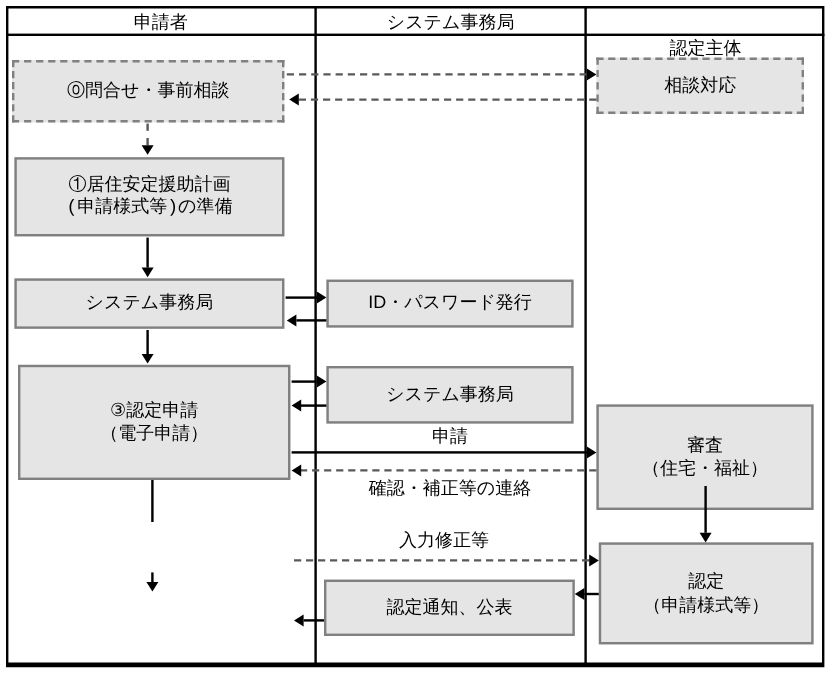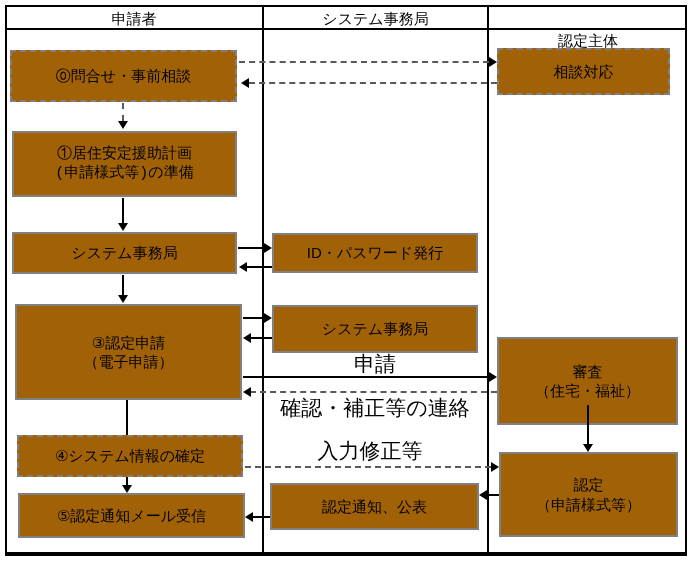--- a/index.html
+++ b/index.html
@@ -7,26 +7,26 @@
   #canvas { position:relative; width:692px; height:565px; background:#fff; overflow:hidden; }
 
   .frame { position:absolute; left:5px; top:5px; width:682px; height:551px;
            border:2px solid #000; border-bottom:4px solid #000; box-sizing:border-box; }
   .vdiv  { position:absolute; top:5px; height:550px; width:2px; background:#000; }
   .hsep  { position:absolute; left:5px; width:682px; height:2px; background:#000; }
 
   .lane-label { position:absolute; top:9px; height:20px; line-height:20px;
                 text-align:center; font-size:15px; }
 
-  .node { position:absolute; box-sizing:border-box; background:#a16207;
+  .node { position:absolute; box-sizing:border-box; background:#e5e5e5;
           border:2px solid #808080; display:flex; align-items:center; justify-content:center;
           text-align:center; font-size:15px; line-height:1.3; white-space:pre-line; }
   .node.dashed { border-style:dashed; }
 
-  .edge-label { position:absolute; text-align:center; font-size:21px; line-height:18px; }
+  .edge-label { position:absolute; text-align:center; font-size:15px; line-height:18px; }
 
   .hl { position:absolute; height:0; border-top:2px solid #000; }
   .vl { position:absolute; width:0; border-left:2px solid #000; }
   .dash { border-color:#595959; border-top-style:dashed; }
   .vdash { border-color:#595959; border-left-style:dashed; }
 
   .ah { position:absolute; width:0; height:0; }
   .ah-r { border-top:5px solid transparent; border-bottom:5px solid transparent; border-left:8px solid #000; }
   .ah-l { border-top:5px solid transparent; border-bottom:5px solid transparent; border-right:8px solid #000; }
   .ah-d { border-left:5px solid transparent; border-right:5px solid transparent; border-top:8px solid #000; }
@@ -44,22 +44,20 @@
   <div class="lane-label" style="left:5px;width:258px;">申請者</div>
   <div class="lane-label" style="left:263px;width:225px;">システム事務局</div>
   <div class="lane-label" style="left:488px;width:200px;margin-top:22px;">認定主体</div>
 
   <div class="node dashed" style="left:10px;top:50px;width:227px;height:52px;">⓪問合せ・事前相談</div>
   <div class="node" style="left:12px;top:131px;width:225px;height:66px;font-family:Liberation Mono, monospace;">①居住安定援助計画
 (申請様式等)の準備</div>
   <div class="node" style="left:12px;top:232px;width:225px;height:42px;">システム事務局</div>
   <div class="node" style="left:15px;top:304px;width:227px;height:96px;">③認定申請
 （電子申請）</div>
-  <div class="node dashed" style="left:17px;top:435px;width:226px;height:42px;">④システム情報の確定</div>
-  <div class="node" style="left:18px;top:493px;width:227px;height:45px;">⑤認定通知メール受信</div>
 
   <div class="node" style="left:272px;top:233px;width:206px;height:40px;">ID・パスワード発行</div>
   <div class="node" style="left:272px;top:305px;width:206px;height:48px;">システム事務局</div>
   <div class="node" style="left:270px;top:483px;width:209px;height:47px;">認定通知、公表</div>
 
   <div class="node dashed" style="left:497px;top:48px;width:173px;height:47px;">相談対応</div>
   <div class="node" style="left:497px;top:337px;width:181px;height:88px;">審査
 （住宅・福祉）</div>
   <div class="node" style="left:499px;top:452px;width:179px;height:85px;">認定
 （申請様式等）</div>

